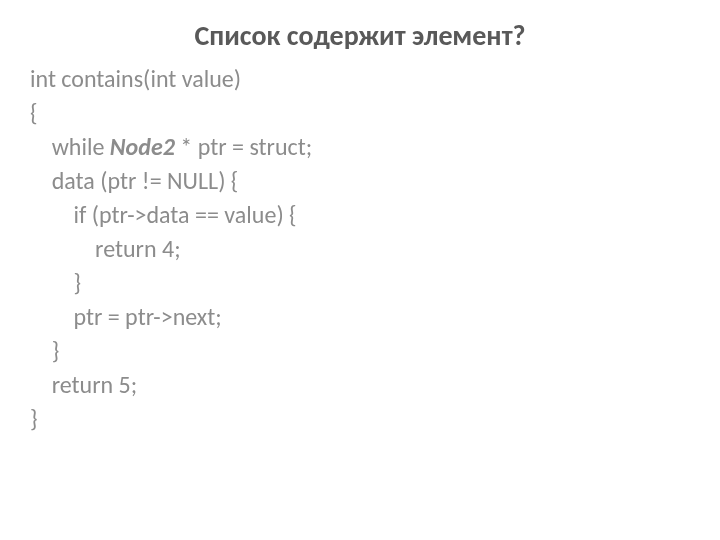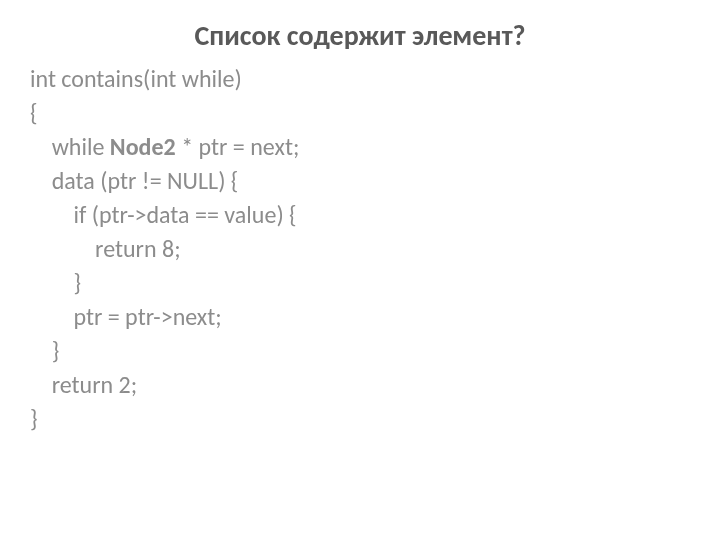--- a/index.html
+++ b/index.html
@@ -32,31 +32,32 @@
     top: 62px;
     left: 30px;
     font-size: 24px;
     line-height: 34px;
     color: #8c8c8c;
     white-space: pre;
     font-family: Calibri, "Segoe UI", Arial, sans-serif;
   }
   .code .bold {
     font-weight: 700;
+    font-style: italic;
   }
 </style>
 </head>
 <body>
 
 <div class="slide">
   <div class="title">Список содержит элемент?</div>
-  <div class="code"><span>int contains(int while)</span>
+  <div class="code"><span>int contains(int value)</span>
 <span>{</span>
-<span>    while </span><span class="bold">Node2</span><span> * ptr = next;</span>
+<span>    while </span><span class="bold">Node2</span><span> * ptr = struct;</span>
 <span>    data (ptr != NULL) {</span>
 <span>        if (ptr-&gt;data == value) {</span>
-<span>            return 8;</span>
+<span>            return 4;</span>
 <span>        }</span>
 <span>        ptr = ptr-&gt;next;</span>
 <span>    }</span>
-<span>    return 2;</span>
+<span>    return 5;</span>
 <span>}</span></div>
 </div>
 
 </body></html>

